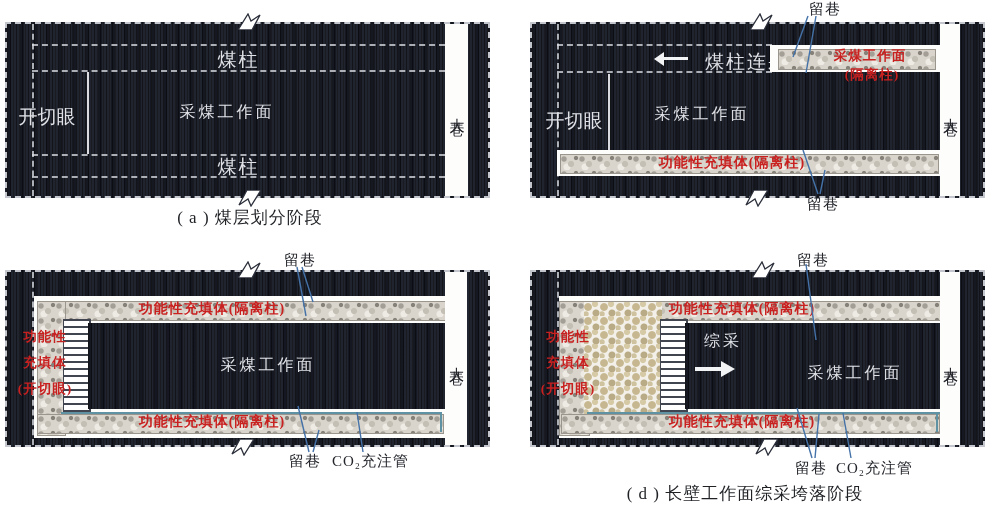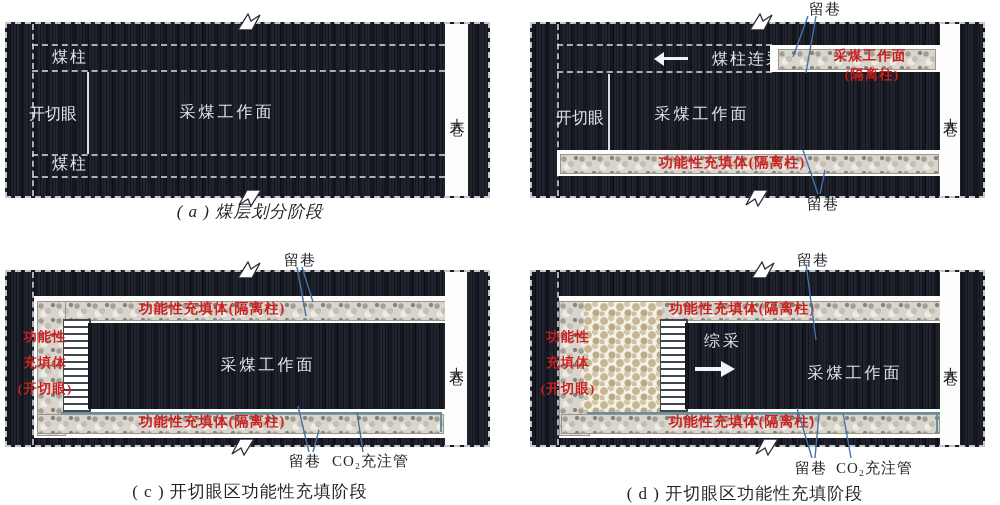--- a/index.html
+++ b/index.html
@@ -38,21 +38,21 @@
     background-image:repeating-linear-gradient(180deg,#41454f 0 2px, transparent 2px 7px);
     border-left:1px solid #41454f;border-right:2px solid #41454f;
   }
 
   
   .panel{position:absolute;border:2px dashed #c3c6cd;box-sizing:border-box;}
   .abs{position:absolute;}
   .vdash{position:absolute;top:0;bottom:0;border-left:2px dashed rgba(222,224,230,0.75);}
   .hdash{position:absolute;border-top:2px dashed rgba(222,224,230,0.75);height:0;}
   .whiteband{position:absolute;background:#fdfdfc;}
-  .lbl-light{position:absolute;color:#dfe1e6;font-size:16px;letter-spacing:2px;text-align:left;white-space:nowrap;margin-left:20px;}
+  .lbl-light{position:absolute;color:#dfe1e6;font-size:19px;letter-spacing:2px;text-align:center;white-space:nowrap;}
   .lbl-dark{position:absolute;color:#23252b;font-size:15px;letter-spacing:1px;text-align:center;white-space:nowrap;z-index:6;}
   .lbl-red{position:absolute;color:#c92020;font-weight:bold;font-size:13.5px;text-align:center;white-space:nowrap;z-index:5;letter-spacing:1px;}
   .caption{position:absolute;color:#1f2125;font-size:17px;text-align:center;letter-spacing:1px;z-index:6;}
   .roadway{position:absolute;top:0;bottom:0;background:#fdfdfc;z-index:2;display:flex;align-items:center;justify-content:center;}
   .roadway span{writing-mode:vertical-rl;color:#23252b;font-size:15px;letter-spacing:4px;}
   .vline{position:absolute;width:2px;background:#d9dbe0;}
   .pipe{position:absolute;background:#5f93a3;z-index:4;}
   .face-label{color:#dfe1e6;font-size:16px;letter-spacing:3px;white-space:nowrap;position:absolute;text-align:center;}
 
   
@@ -78,21 +78,21 @@
     <div class="hdash" style="top:152px;left:25px;width:413px;"></div>
     <div class="lbl-light" style="left:25px;top:23px;width:413px;">煤柱</div>
     <div class="lbl-light" style="left:25px;top:130px;width:413px;">煤柱</div>
     <div class="face-label" style="left:100px;top:78px;width:240px;">采煤工作面</div>
     <div class="lbl-light" style="left:2px;top:80px;width:76px;letter-spacing:0;">开切眼</div>
     <div class="vline" style="left:80px;top:48px;height:82px;"></div>
     <div class="roadway" style="left:438px;width:23px;">
       <span>大巷</span>
     </div>
   </div>
-  <div class="caption" style="left:55px;top:200px;width:390px;font-style:italic;">( a ) 煤层划分阶段</div>
+  <div class="caption" style="left:55px;top:206px;width:390px;">( a ) 煤层划分阶段</div>
 
   <div class="panel coal" style="left:530px;top:22px;width:455px;height:176px;">
     <div class="vdash" style="left:25px;"></div>
     <div class="hdash" style="top:20px;left:25px;width:215px;"></div>
     <div class="hdash" style="top:47px;left:25px;width:215px;"></div>
     <div class="arrow-left" style="left:132px;top:33px;"></div>
     <div class="lbl-light" style="left:160px;top:25px;width:110px;">煤柱连采</div>
     <div class="whiteband" style="left:238px;top:21px;width:170px;height:27px;"></div>
     <div class="gravel abs" style="left:246px;top:25px;width:156px;height:19px;"></div>
     <div class="lbl-red" style="left:268px;top:23px;width:140px;">采煤工作面</div>
@@ -129,21 +129,20 @@
       <div>充填体</div>
       <div>(开切眼)</div>
     </div>
     <div class="roadway" style="left:438px;width:22px;">
       <span>大巷</span>
     </div>
   </div>
   <div class="lbl-dark" style="left:275px;top:251px;width:50px;">留巷</div>
   <div class="lbl-dark" style="left:282px;top:452px;width:46px;">留巷</div>
   <div class="lbl-dark" style="left:332px;top:452px;width:130px;text-align:left;">CO₂充注管</div>
-  <div class="caption" style="left:55px;top:480px;width:390px;">( c ) 开切眼区功能性充填阶段</div>
 
   <div class="panel coal" style="left:530px;top:270px;width:455px;height:177px;">
     <div class="vdash" style="left:25px;"></div>
     <div class="whiteband" style="left:27px;top:24px;width:383px;height:142px;"></div>
     <div class="gravel abs" style="left:29px;top:29px;width:379px;height:18px;"></div>
     <div class="gravel abs" style="left:27px;top:29px;width:29px;height:133px;"></div>
     <div class="rubble abs" style="left:52px;top:30px;width:78px;height:128px;"></div>
     <div class="supports abs" style="left:128px;top:47px;width:25px;height:95px;"></div>
     <div class="coal abs" style="left:153px;top:51px;width:255px;height:86px;">
       <div class="face-label" style="left:8px;top:8px;width:60px;">综采</div>
@@ -160,21 +159,21 @@
       <div>充填体</div>
       <div>(开切眼)</div>
     </div>
     <div class="roadway" style="left:408px;width:20px;">
       <span>大巷</span>
     </div>
   </div>
   <div class="lbl-dark" style="left:788px;top:251px;width:50px;">留巷</div>
   <div class="lbl-dark" style="left:788px;top:459px;width:46px;">留巷</div>
   <div class="lbl-dark" style="left:836px;top:459px;width:130px;text-align:left;">CO₂充注管</div>
-  <div class="caption" style="left:540px;top:482px;width:410px;">( d ) 开切眼区功能性充填阶段</div>
+  <div class="caption" style="left:540px;top:482px;width:410px;">( d ) 长壁工作面综采垮落阶段</div>
 
   <svg class="break" style="left:238px;top:13px;" width="26" height="17">
       <polygon points="0,17 10,1 13,8 22,2 14,17" fill="#ffffff" stroke="#2b2f3a" stroke-width="1.3"></polygon>
     </svg>
   <svg class="break" style="left:235px;top:190px;" width="26" height="17">
       <polygon points="26,0 16,16 13,9 4,15 12,0" fill="#ffffff" stroke="#2b2f3a" stroke-width="1.3"></polygon>
     </svg>
   <svg class="break" style="left:750px;top:13px;" width="26" height="17">
       <polygon points="0,17 10,1 13,8 22,2 14,17" fill="#ffffff" stroke="#2b2f3a" stroke-width="1.3"></polygon>
     </svg>

